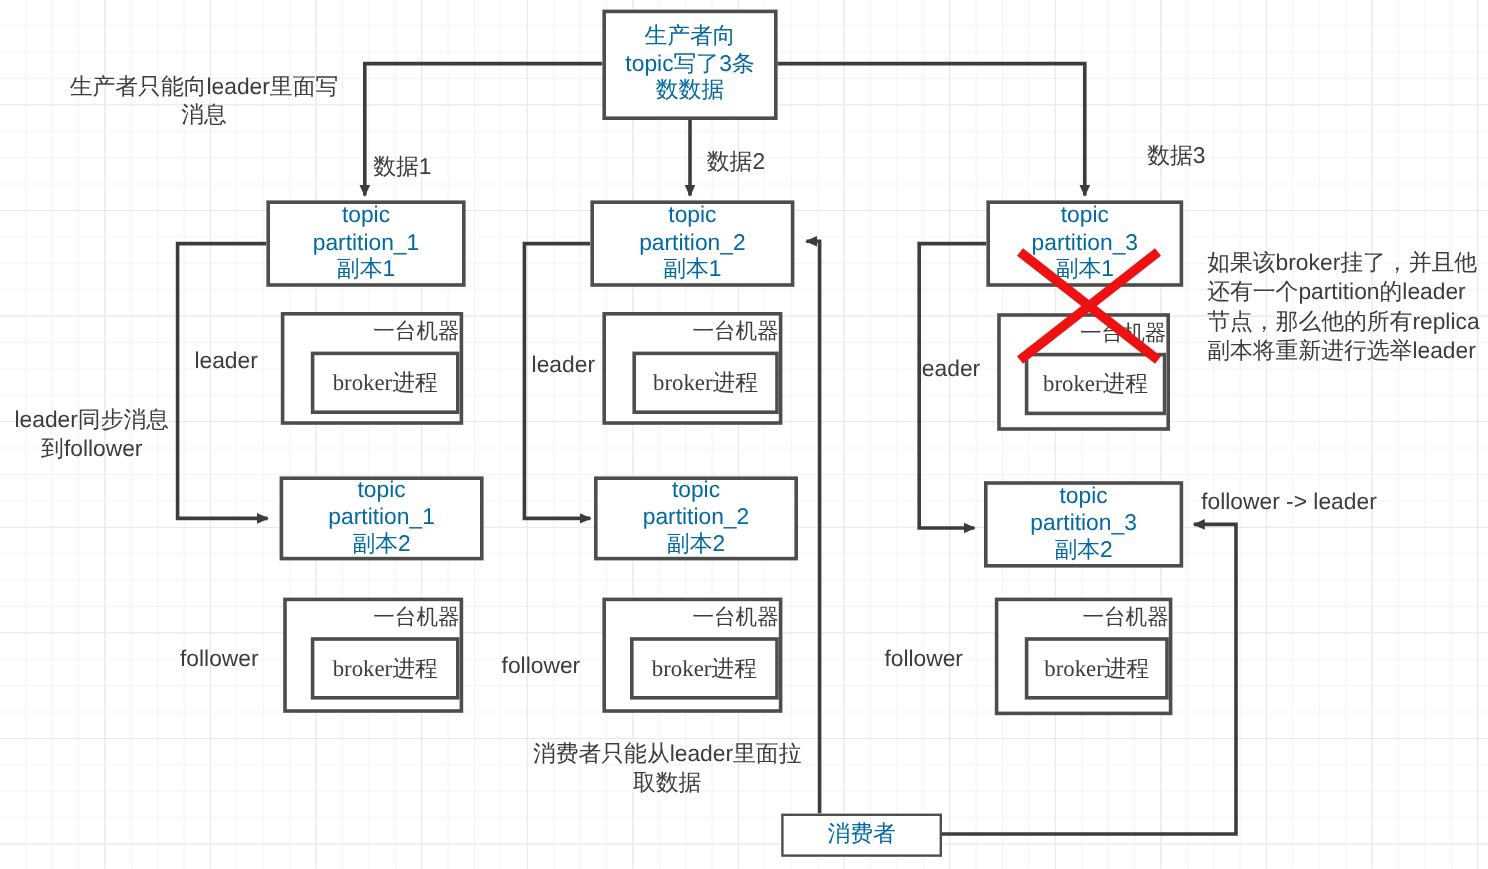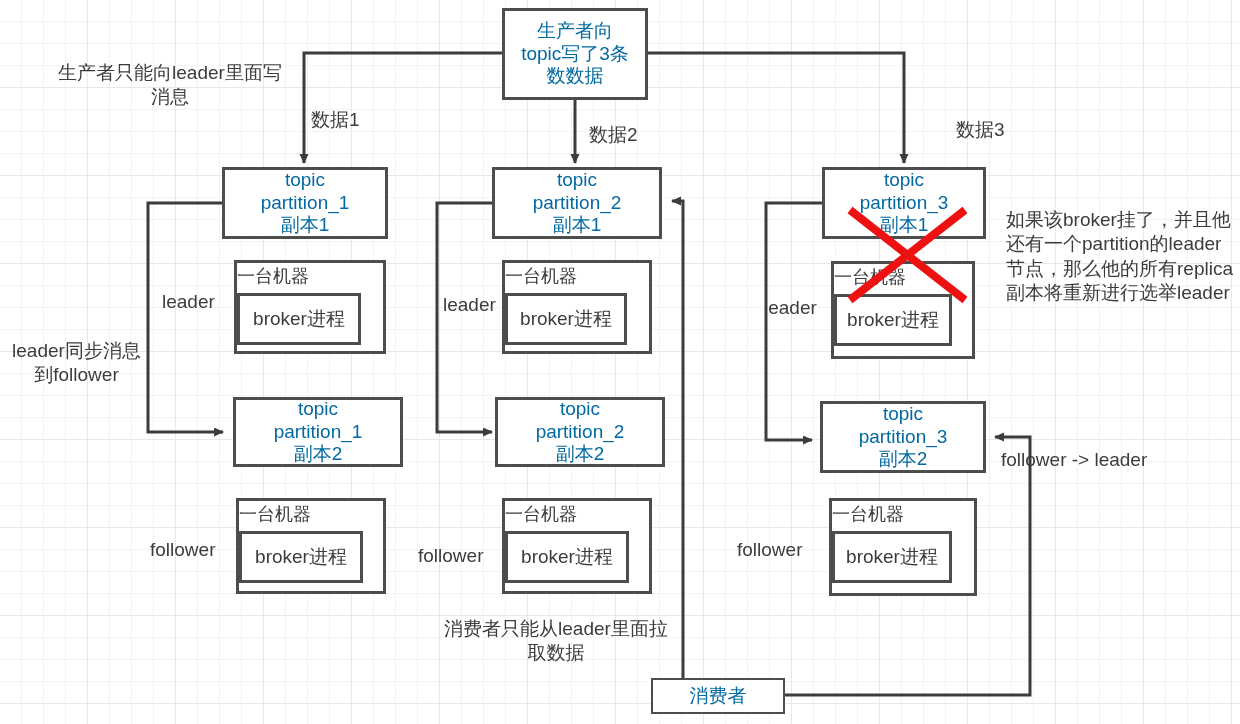--- a/index.html
+++ b/index.html
@@ -55,38 +55,39 @@
   }
   .box.thin { border-width: 2px; }
   .machine {
     position: absolute;
     box-sizing: border-box;
     background: #ffffff;
     border: 3px solid #4d4d4d;
     z-index: 3;
     display: flex;
     flex-direction: column;
-    align-items: flex-start;
+    align-items: flex-end;
     padding-top: 4px;
   }
   .machine-label {
     font-size: 18px;
     line-height: 1.1;
     color: #3c3c3c;
   }
   .broker {
     box-sizing: border-box;
     border: 3px solid #4d4d4d;
     background: #ffffff;
     display: flex;
     align-items: center;
     justify-content: center;
     font-size: 19px;
     color: #3c3c3c;
     margin-top: 6px;
+    font-family: Liberation Serif, serif;
   }
   .note {
     position: absolute;
     font-size: 19px;
     line-height: 1.28;
     color: #3c3c3c;
     z-index: 4;
     white-space: pre-line;
   }
   .note.center { text-align: center; }
@@ -146,33 +147,33 @@
 取数据</div>
 
   <div class="note center" style="left:4px; top:339px; width:145px;">leader同步消息
 到follower</div>
 
   <div class="note left" style="left:1006px; top:208px; width:236px;">如果该broker挂了，并且他
 还有一个partition的leader
 节点，那么他的所有replica
 副本将重新进行选举leader</div>
 
-  <div class="edge-label" style="left:311px; top:107px;">数据1</div>
+  <div class="edge-label" style="left:311px; top:126px;">数据1</div>
   <div class="edge-label" style="left:589px; top:122px;text-align:center;">数据2</div>
   <div class="edge-label" style="left:956px; top:117px;">数据3</div>
 
   <div class="edge-label" style="left:162px; top:291px;">leader</div>
   <div class="edge-label" style="left:443px; top:294px;">leader</div>
   <div class="edge-label" style="left:764px; top:297px;">leader</div>
 
   <div class="edge-label" style="left:150px; top:539px;">follower</div>
   <div class="edge-label" style="left:418px; top:545px;">follower</div>
   <div class="edge-label" style="left:737px; top:539px;">follower</div>
 
-  <div class="edge-label" style="left:1001px; top:408px;margin-top:41px;">follower -&gt; leader</div>
+  <div class="edge-label" style="left:1001px; top:408px;">follower -&gt; leader</div>
 
   <div class="box" style="left:222px; top:167px; width:166px; height:72px;">
     <div>topic</div>
     <div>partition_1</div>
     <div>副本1</div>
   </div>
 
   <div class="machine" style="left:234px; top:260px; width:152px; height:94px;">
     <div class="machine-label">一台机器</div>
     <div class="broker" style="width:124px; height:52px;">broker进程</div>

